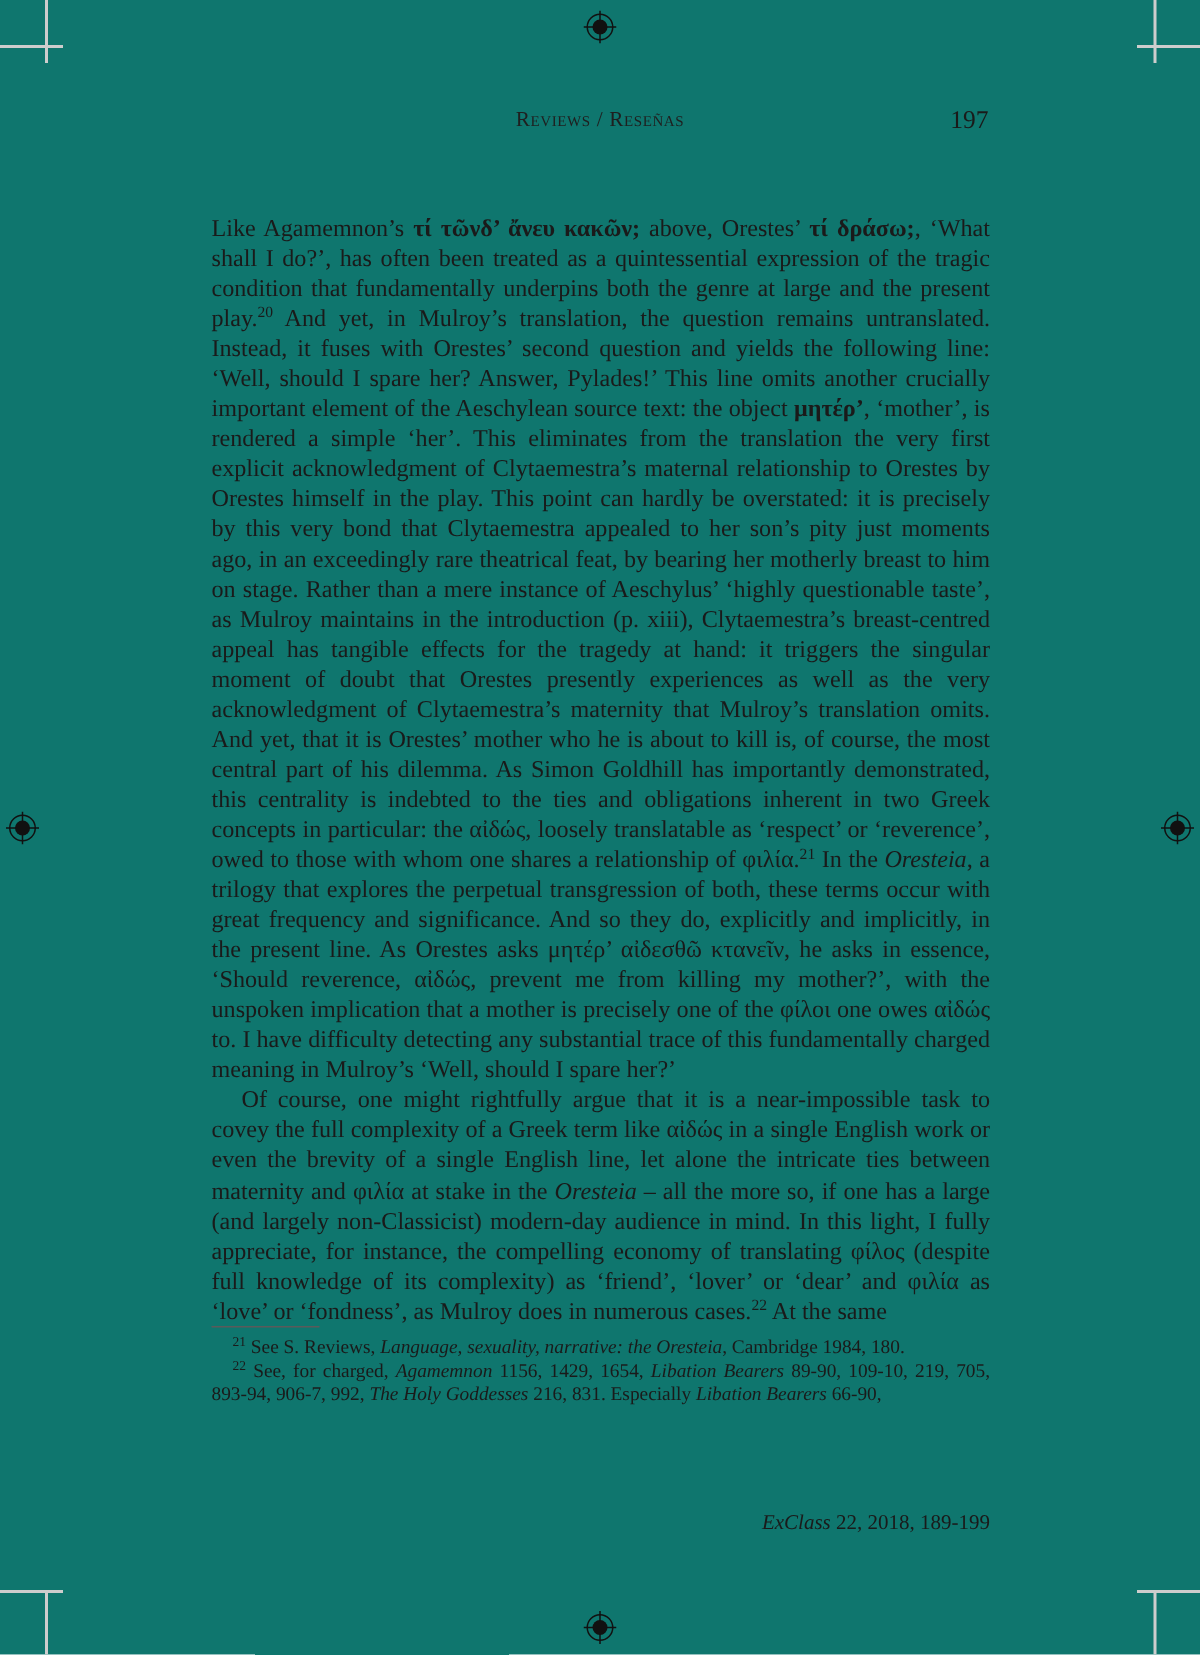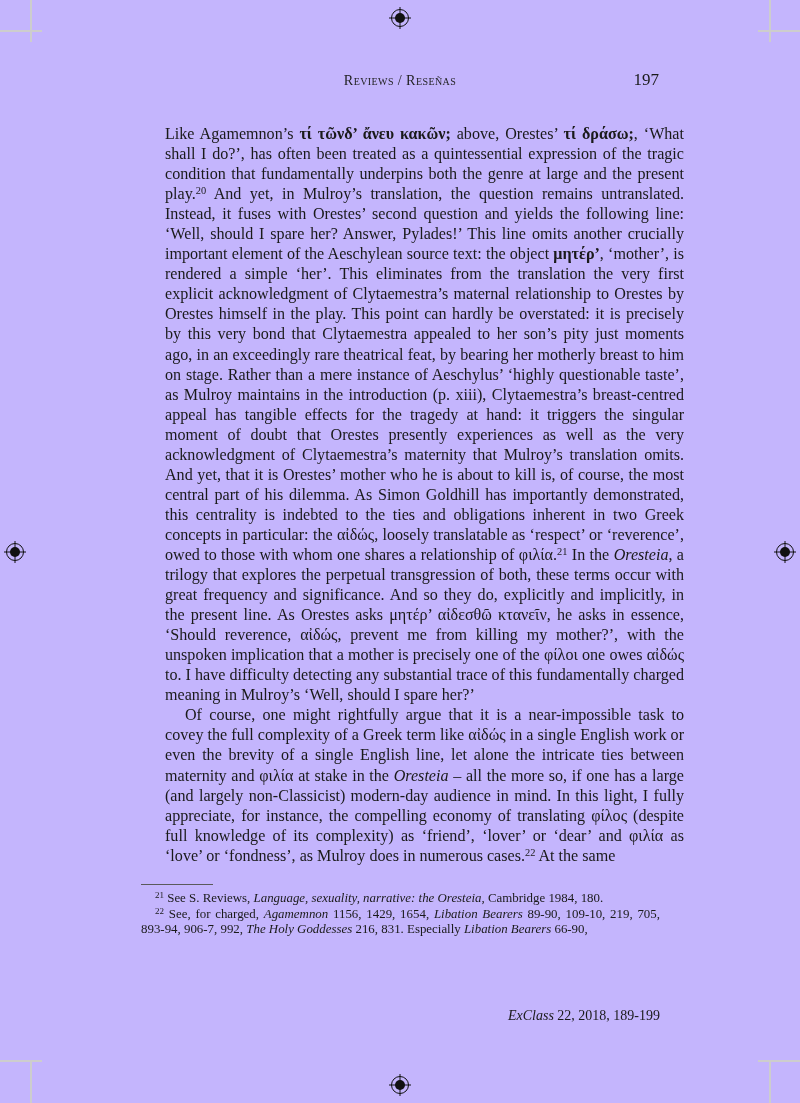--- a/index.html
+++ b/index.html
@@ -8,21 +8,21 @@
     background: #ffffff;
   }
   body {
     font-family: "Liberation Serif", "DejaVu Serif", serif;
     color: #1a1a1a;
   }
   #page {
     position: relative;
     width: 800px;
     height: 1103px;
-    background: #c4b5fd;
+    background: #0f766e;
     overflow: hidden;
   }
 
   
   .crop-mark {
     position: absolute;
     background: #cdcdcd;
   }
   .crop-v { width: 2px; height: 62px; }
   .crop-h { height: 2px; width: 62px; }
@@ -56,23 +56,22 @@
     right: 0;
     top: -2px;
     font-size: 17px;
     color: #1a1a1a;
   }
 
   
   .textblock {
     position: absolute;
     left: 141px;
-    top: 124px;
+    top: 143px;
     width: 519px;
-    margin-left: 24px;
   }
   .body-par {
     margin: 0;
     font-size: 16.1px;
     line-height: 20.05px;
     text-align: justify;
     text-justify: inter-word;
     hyphens: none;
     color: #1a1a1a;
   }

